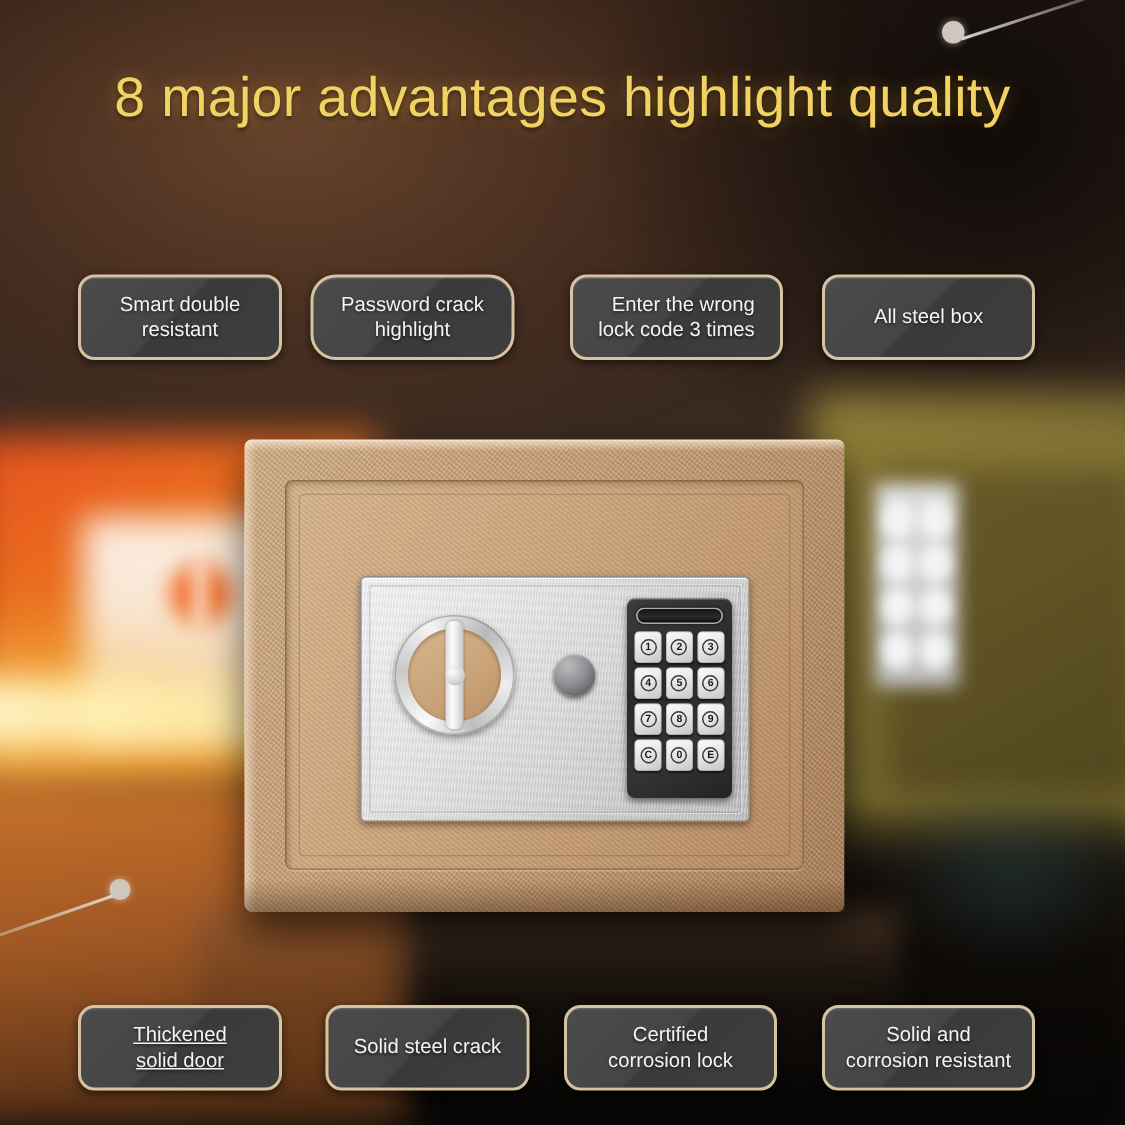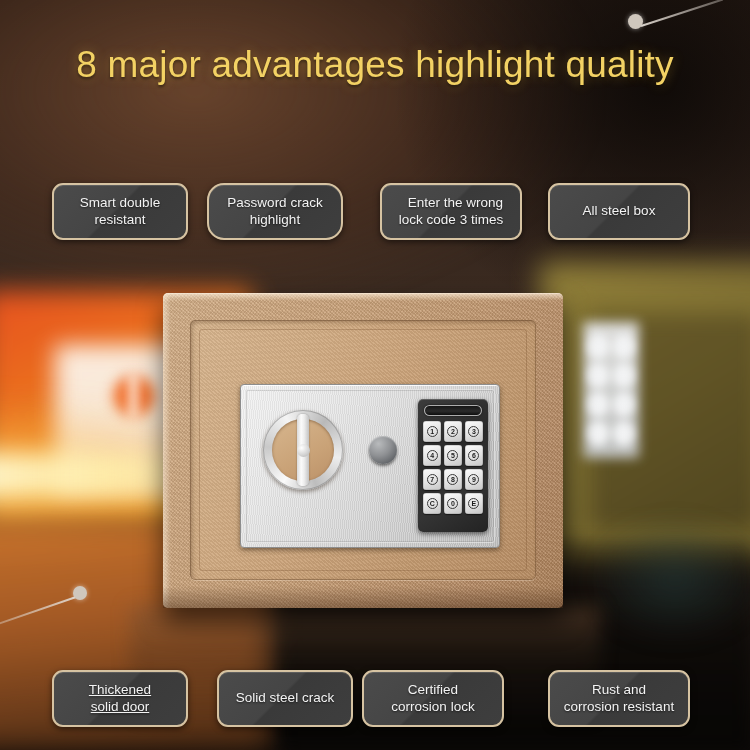--- a/index.html
+++ b/index.html
@@ -302,26 +302,26 @@
     <div>
       <span>Thickened</span>
       <span>solid door</span>
     </div>
   </div>
   <div class="chip" style="left:217px;top:670px;">
     <div>
       <span>Solid steel crack</span>
     </div>
   </div>
-  <div class="chip wide" style="left:362px;top:670px;">
+  <div class="chip wide" style="left:376px;top:670px;">
     <div>
       <span>Certified</span>
       <span>corrosion lock</span>
     </div>
   </div>
   <div class="chip wide" style="left:548px;top:670px;">
     <div>
-      <span>Rust and</span>
+      <span>Solid and</span>
       <span>corrosion resistant</span>
     </div>
   </div>
 
 </div>
 
 </body></html>

